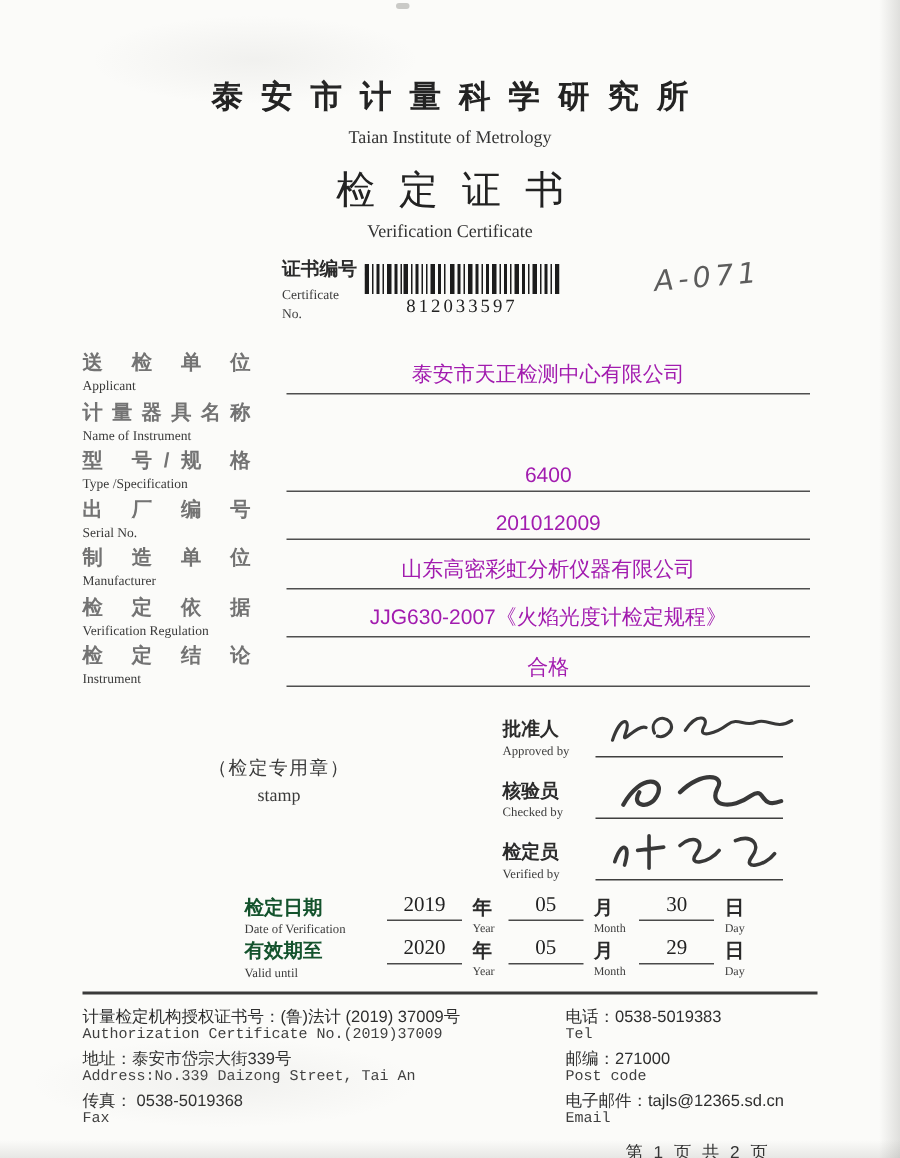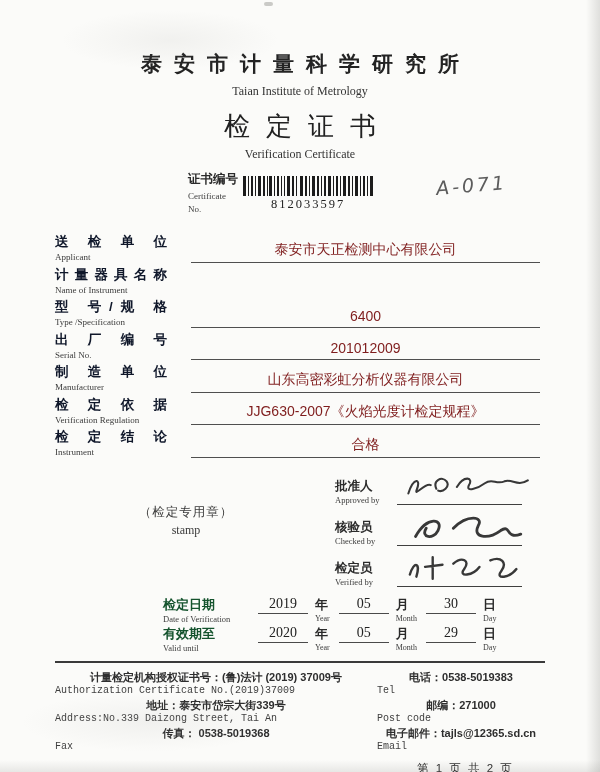--- a/index.html
+++ b/index.html
@@ -25,23 +25,23 @@
   .certno-lab-en{font-family:"Liberation Serif",serif;font-size:9px;color:#3c3c3c;margin-top:3px;}
   .barcode-wrap{position:absolute;left:55px;top:5px;width:130px;text-align:center;}
   .barcode-wrap svg{display:block;}
   .barcode-num{font-family:"Liberation Serif",serif;font-size:12.5px;letter-spacing:2px;margin-top:1px;color:#222;}
   .handmark{position:absolute;left:248px;top:3px;font-family:"DejaVu Sans",sans-serif;font-style:italic;font-size:19px;letter-spacing:3px;color:#5c5c5c;transform:rotate(-5deg);}
 
   
   .rows{margin-top:9px;}
   .frow{display:flex;height:32.5px;padding:0 60px 0 55px;}
   .frow-label{width:124px;padding-top:3px;}
-  .lcn{font-size:13.5px;font-weight:700;width:112px;text-align:justify;text-align-last:justify;text-justify:inter-character;color:#0f172a;}
+  .lcn{font-size:13.5px;font-weight:700;width:112px;text-align:justify;text-align-last:justify;text-justify:inter-character;color:#737373;}
   .len{font-family:"Liberation Serif",serif;font-size:9px;color:#3b3b3b;margin-top:1px;white-space:nowrap;}
-  .frow-value{flex:1;margin-left:12px;border-bottom:1.5px solid #4f4f4f;display:flex;align-items:flex-end;justify-content:center;font-size:14px;padding-bottom:3px;color:#7f1d1d;}
+  .frow-value{flex:1;margin-left:12px;border-bottom:1.5px solid #4f4f4f;display:flex;align-items:flex-end;justify-content:center;font-size:14px;padding-bottom:3px;color:#a21caf;}
 
   
   .sig-section{position:relative;height:124px;margin-top:8px;}
   .stamp{position:absolute;left:128px;top:38px;width:116px;text-align:center;}
   .stamp-cn{font-size:12.5px;letter-spacing:1px;color:#3a3a3a;}
   .stamp-en{font-family:"Liberation Serif",serif;font-size:12px;color:#3a3a3a;margin-top:2px;}
   .sig-rows{position:absolute;left:325px;top:0;width:197px;}
   .sig-row{display:flex;align-items:flex-end;height:39px;margin-bottom:2px;}
   .sig-label{width:62px;margin-left:10px;}
   .sig-cn{font-size:12.5px;font-weight:700;color:#2c2c2c;}
@@ -58,21 +58,21 @@
   .dnum{width:50px;text-align:center;border-bottom:1px solid #4a4a4a;font-family:"Liberation Serif",serif;font-size:14px;height:17px;color:#222;}
   .dunit{margin:0 9px 0 7px;}
   .du-cn{font-size:13px;font-weight:700;color:#2a2a2a;}
   .du-en{font-family:"Liberation Serif",serif;font-size:8px;color:#3c3c3c;}
 
   
   .footer{margin:7px 55px 0 55px;border-top:2px solid #3a3a3a;padding-top:7px;display:flex;}
   .fcol-left{width:322px;}
   .fcol-right{flex:1;}
   .fentry{margin-bottom:2px;}
-  .fcn{font-size:11px;font-weight:700;color:#2e2e2e;text-align:center;}
+  .fcn{font-size:11px;font-weight:400;color:#2e2e2e;}
   .fen{font-family:Liberation Mono, monospace;font-size:10px;color:#3f3f3f;}
   .pageline{margin-top:9px;padding-left:40px;}
   .page-cn{font-size:11.5px;letter-spacing:2px;color:#2e2e2e;}
 </style>
 </head>
 <body>
 
 <div class="page">
   <div class="smudge-tl"></div>
   <div class="smudge-bl"></div>

